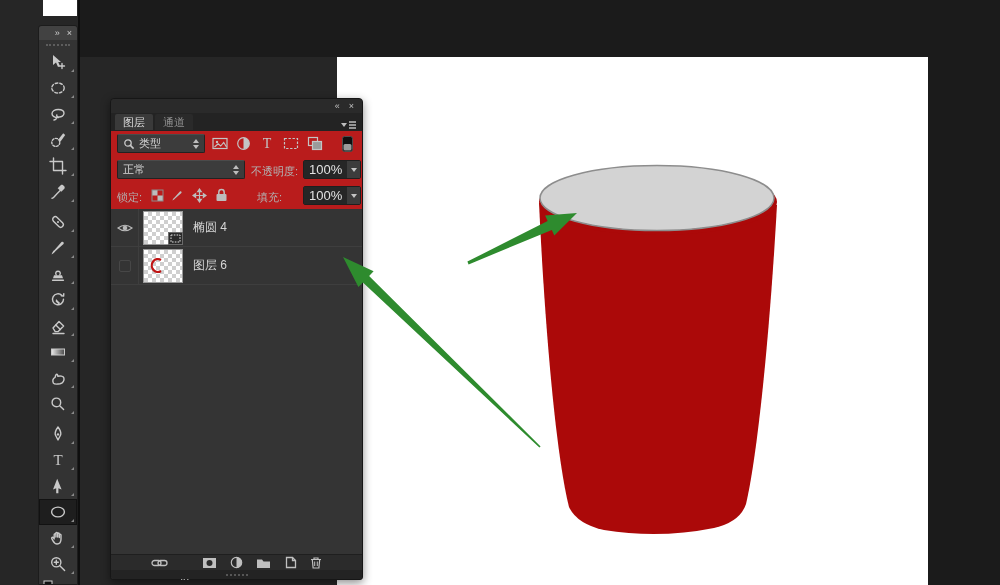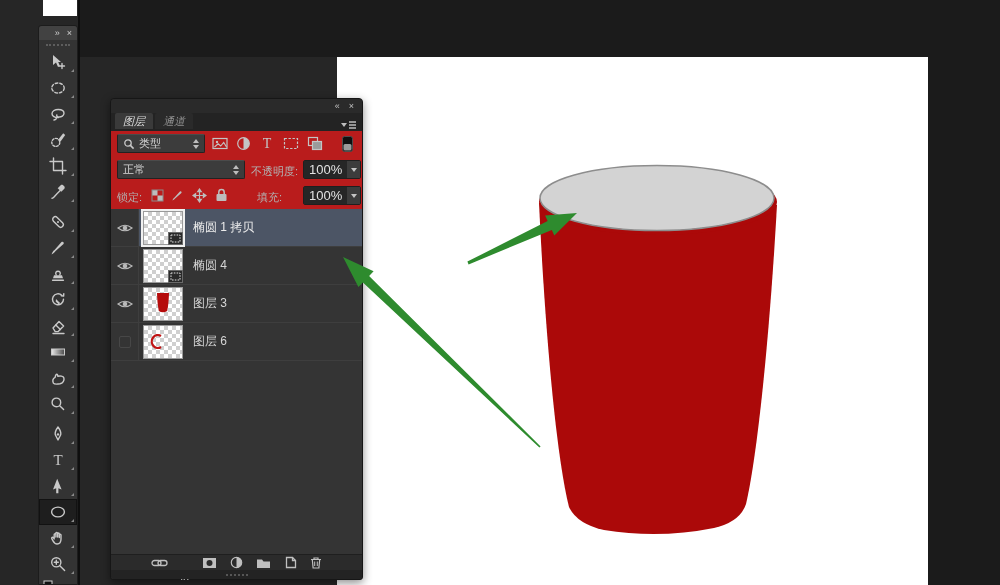--- a/index.html
+++ b/index.html
@@ -35,21 +35,21 @@
   .tfill { fill:#c9c9c9; stroke:none; }
   #swatches { height:22px; display:flex; align-items:center; gap:4px; padding-left:4px; }
 
   
   #layers-panel { left:110px; top:98px; width:253px; height:482px; background:#2d2d2d;
     border:1px solid #161616; border-radius:4px 4px 3px 3px; z-index:10;
     box-shadow:0 3px 10px rgba(0,0,0,.45); display:flex; flex-direction:column; }
   #lp-titlebar { height:14px; background:#2a2a2a; border-radius:4px 4px 0 0;
     display:flex; justify-content:flex-end; align-items:center; gap:9px; padding:0 8px;
     color:#c3c3c3; font-size:9px; line-height:1; }
-  #lp-tabs { height:18px; background:#232323; display:flex; align-items:flex-start; position:relative; padding-left:4px;font-style:italic; }
+  #lp-tabs { height:18px; background:#232323; display:flex; align-items:center; position:relative; padding-left:4px; }
   .lp-tab { height:16px; padding:0 8px; font-size:11px; line-height:16px; color:#8f8f8f;
     background:#2a2a2a; border-radius:2px 2px 0 0; margin-right:2px; cursor:pointer; }
   .lp-tab.active { background:#3a3a3a; color:#dadada; }
   #lp-menu { position:absolute; right:5px; top:4px; cursor:pointer; }
 
   .ctl-row { position:relative; height:26px; background:#b91c1c; }
   .dropdown { position:absolute; top:3px; height:19px; background:#3c3c3c;
     border:1px solid #222; border-top-color:#4b4b4b; border-radius:2px;
     display:flex; align-items:center; color:#d6d6d6; font-size:11px; padding:0 5px; cursor:pointer; }
   .updown { margin-left:auto; display:flex; flex-direction:column; gap:2px; padding-left:5px; }
@@ -373,68 +373,38 @@
       <div class="valbox" style="left:192px;">
         <span class="val">100%</span>
           <span class="arr">
             <i></i>
           </span>
       </div>
     </div>
 
     <div id="lp-list">
 
-      <div class="layer-row selected">
-        <span class="eye-well">
-          <svg width="16" height="12">
-              <path d="M1,6 Q8,0.5 15,6 Q8,11.5 1,6 Z" fill="none" stroke="#b9b9b9" stroke-width="1.2"></path>
-              <circle cx="8" cy="6" r="2.3" fill="#b9b9b9"></circle>
-            </svg>
-        </span>
-        <span class="thumb targeted">
-          <span class="badge">
-              <svg width="11" height="9">
-                <rect x="1" y="1" width="9" height="7" fill="none" stroke="#e0e0e0" stroke-width="1" stroke-dasharray="1.6 1.2"></rect>
-              </svg>
-            </span>
-        </span>
-        <span class="layer-name">椭圆 1 拷贝</span>
-      </div>
 
       <div class="layer-row">
         <span class="eye-well">
           <svg width="16" height="12">
               <path d="M1,6 Q8,0.5 15,6 Q8,11.5 1,6 Z" fill="none" stroke="#b9b9b9" stroke-width="1.2"></path>
               <circle cx="8" cy="6" r="2.3" fill="#b9b9b9"></circle>
             </svg>
         </span>
         <span class="thumb">
           <span class="badge">
               <svg width="11" height="9">
                 <rect x="1" y="1" width="9" height="7" fill="none" stroke="#e0e0e0" stroke-width="1" stroke-dasharray="1.6 1.2"></rect>
               </svg>
             </span>
         </span>
         <span class="layer-name">椭圆 4</span>
       </div>
 
-      <div class="layer-row">
-        <span class="eye-well">
-          <svg width="16" height="12">
-              <path d="M1,6 Q8,0.5 15,6 Q8,11.5 1,6 Z" fill="none" stroke="#b9b9b9" stroke-width="1.2"></path>
-              <circle cx="8" cy="6" r="2.3" fill="#b9b9b9"></circle>
-            </svg>
-        </span>
-        <span class="thumb">
-          <svg width="38" height="32" style="position:absolute;left:0;top:0;">
-              <path d="M13,5 L25,5 C24.8,12 24.2,18 23.2,23 Q19,25.6 14.8,23 C13.8,18 13.2,12 13,5 Z" fill="#b50b0b"></path>
-            </svg>
-        </span>
-        <span class="layer-name">图层 3</span>
-      </div>
 
       <div class="layer-row">
         <span class="eye-well">
             <span class="eye-empty"></span>
           </span>
         <span class="thumb">
           <svg width="38" height="32" style="position:absolute;left:0;top:0;">
               <path d="M17,10 A6,6.5 0 1 0 17,21" fill="none" stroke="#c01414" stroke-width="2.2"></path>
             </svg>
         </span>

